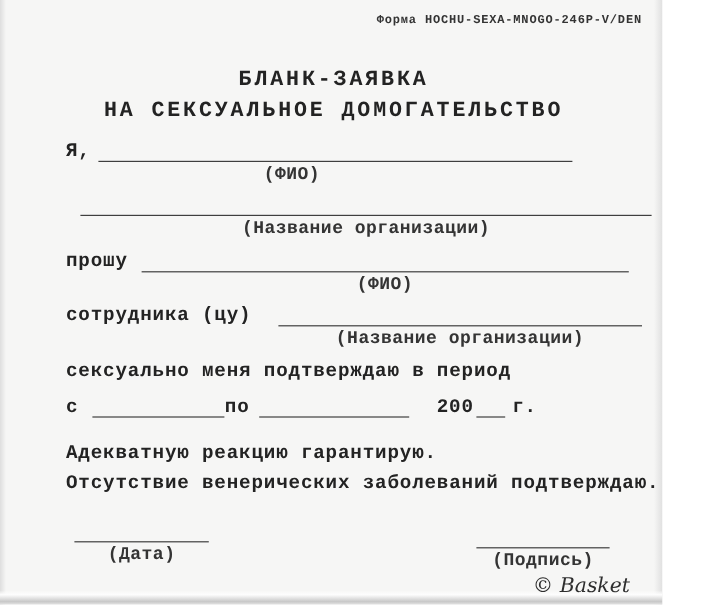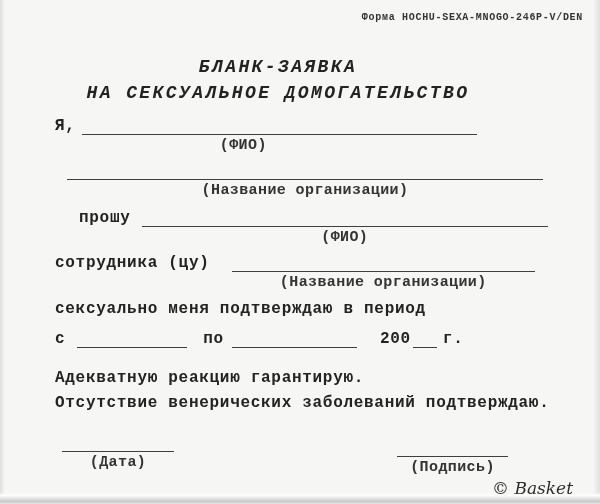--- a/index.html
+++ b/index.html
@@ -1,59 +1,59 @@
 <!DOCTYPE html>
 <html style="--paper: #f6f6f5; --ink: #232323; --line: #3f3f3f;"><head>
 <meta charset="utf-8">
 <style>
   html,body{margin:0;padding:0;background:#ffffff;}
   .page{
     position:relative;
-    width:600px;height:504px;
+    width:552px;height:504px;
     background:var(--paper,#f6f6f5);
     overflow:hidden;
     font-family:"Liberation Mono","DejaVu Sans Mono",monospace;
     font-weight:700;
     color:var(--ink,#232323);
   }
   
   .edge-left{position:absolute;left:0;top:0;width:5px;height:100%;
     background:linear-gradient(90deg,#dedede 0%,rgba(246,246,245,0) 100%);}
   .edge-right{position:absolute;right:0;top:0;width:7px;height:100%;
     background:linear-gradient(270deg,#e0e0e0 0%,rgba(246,246,245,0) 100%);}
   .edge-bottom{position:absolute;left:0;bottom:0;width:100%;height:12px;
     background:linear-gradient(180deg,rgba(255,255,255,0) 0%,#fdfdfd 30%,#c8c8c8 78%,#e6e6e6 100%);}
 
   .form-code{position:absolute;top:12px;right:17px;font-size:10px;letter-spacing:0.7px;color:#343434;}
 
-  .title{position:absolute;left:0;width:556px;text-align:center;font-size:18px;letter-spacing:2.4px;font-style:italic;}
+  .title{position:absolute;left:0;width:556px;text-align:center;font-size:18px;letter-spacing:2.4px;}
   .title-1{top:57px;}
   .title-2{top:83px;}
 
   .row{position:absolute;display:flex;align-items:flex-end;height:21px;}
   .lbl{font-size:16px;letter-spacing:0.7px;line-height:18px;white-space:pre;}
   .fill{flex:1;height:100%;border-bottom:1.2px solid var(--line,#3f3f3f);position:relative;}
   .hint{position:absolute;top:calc(100% + 3px);left:50%;transform:translateX(-50%);
     font-size:15px;letter-spacing:0.4px;white-space:nowrap;color:#343434;}
   #row1{left:55px;top:114px;width:422px;} #row1 .fill{margin-left:6px;}
   #row1 .hint{transform:translateX(calc(-50% - 36px));}
   #row2{left:55px;top:159px;width:488px;} #row2 .fill{margin-left:12px;}
-  #row3{left:55px;top:206px;width:469px;margin-left:24px;} #row3 .fill{margin-left:11px;}
+  #row3{left:55px;top:206px;width:469px;} #row3 .fill{margin-left:11px;}
   #row4{left:55px;top:251px;width:480px;} #row4 .fill{margin-left:22px;}
 
   .plain{position:absolute;left:55px;font-size:16px;letter-spacing:0.7px;white-space:pre;}
   #period-intro{top:300px;}
   #statement1{top:369px;}
   #statement2{top:394px;}
 
   #period-row{position:absolute;left:55px;top:328px;height:20px;display:flex;align-items:flex-end;}
   #period-row .lbl{line-height:17px;}
   .pb{height:100%;border-bottom:1.2px solid var(--line,#3f3f3f);}
   .pb-from{width:110px;margin-left:12px;}
-  .to-lbl{margin-left:16px;}
+  .to-lbl{margin-left:0;}
   .pb-to{width:125px;margin-left:8px;}
   .yr-lbl{margin-left:23px;}
   .pb-year{width:24px;margin-left:2px;}
   .yr-suffix{margin-left:6px;}
 
   .sig{position:absolute;border-bottom:1.2px solid var(--line,#3f3f3f);text-decoration:underline;}
   #date-block{left:62px;top:437px;width:112px;height:14px;}
   #sign-block{left:397px;top:442px;width:111px;height:14px;}
 
   .credit{position:absolute;right:27px;bottom:6px;

